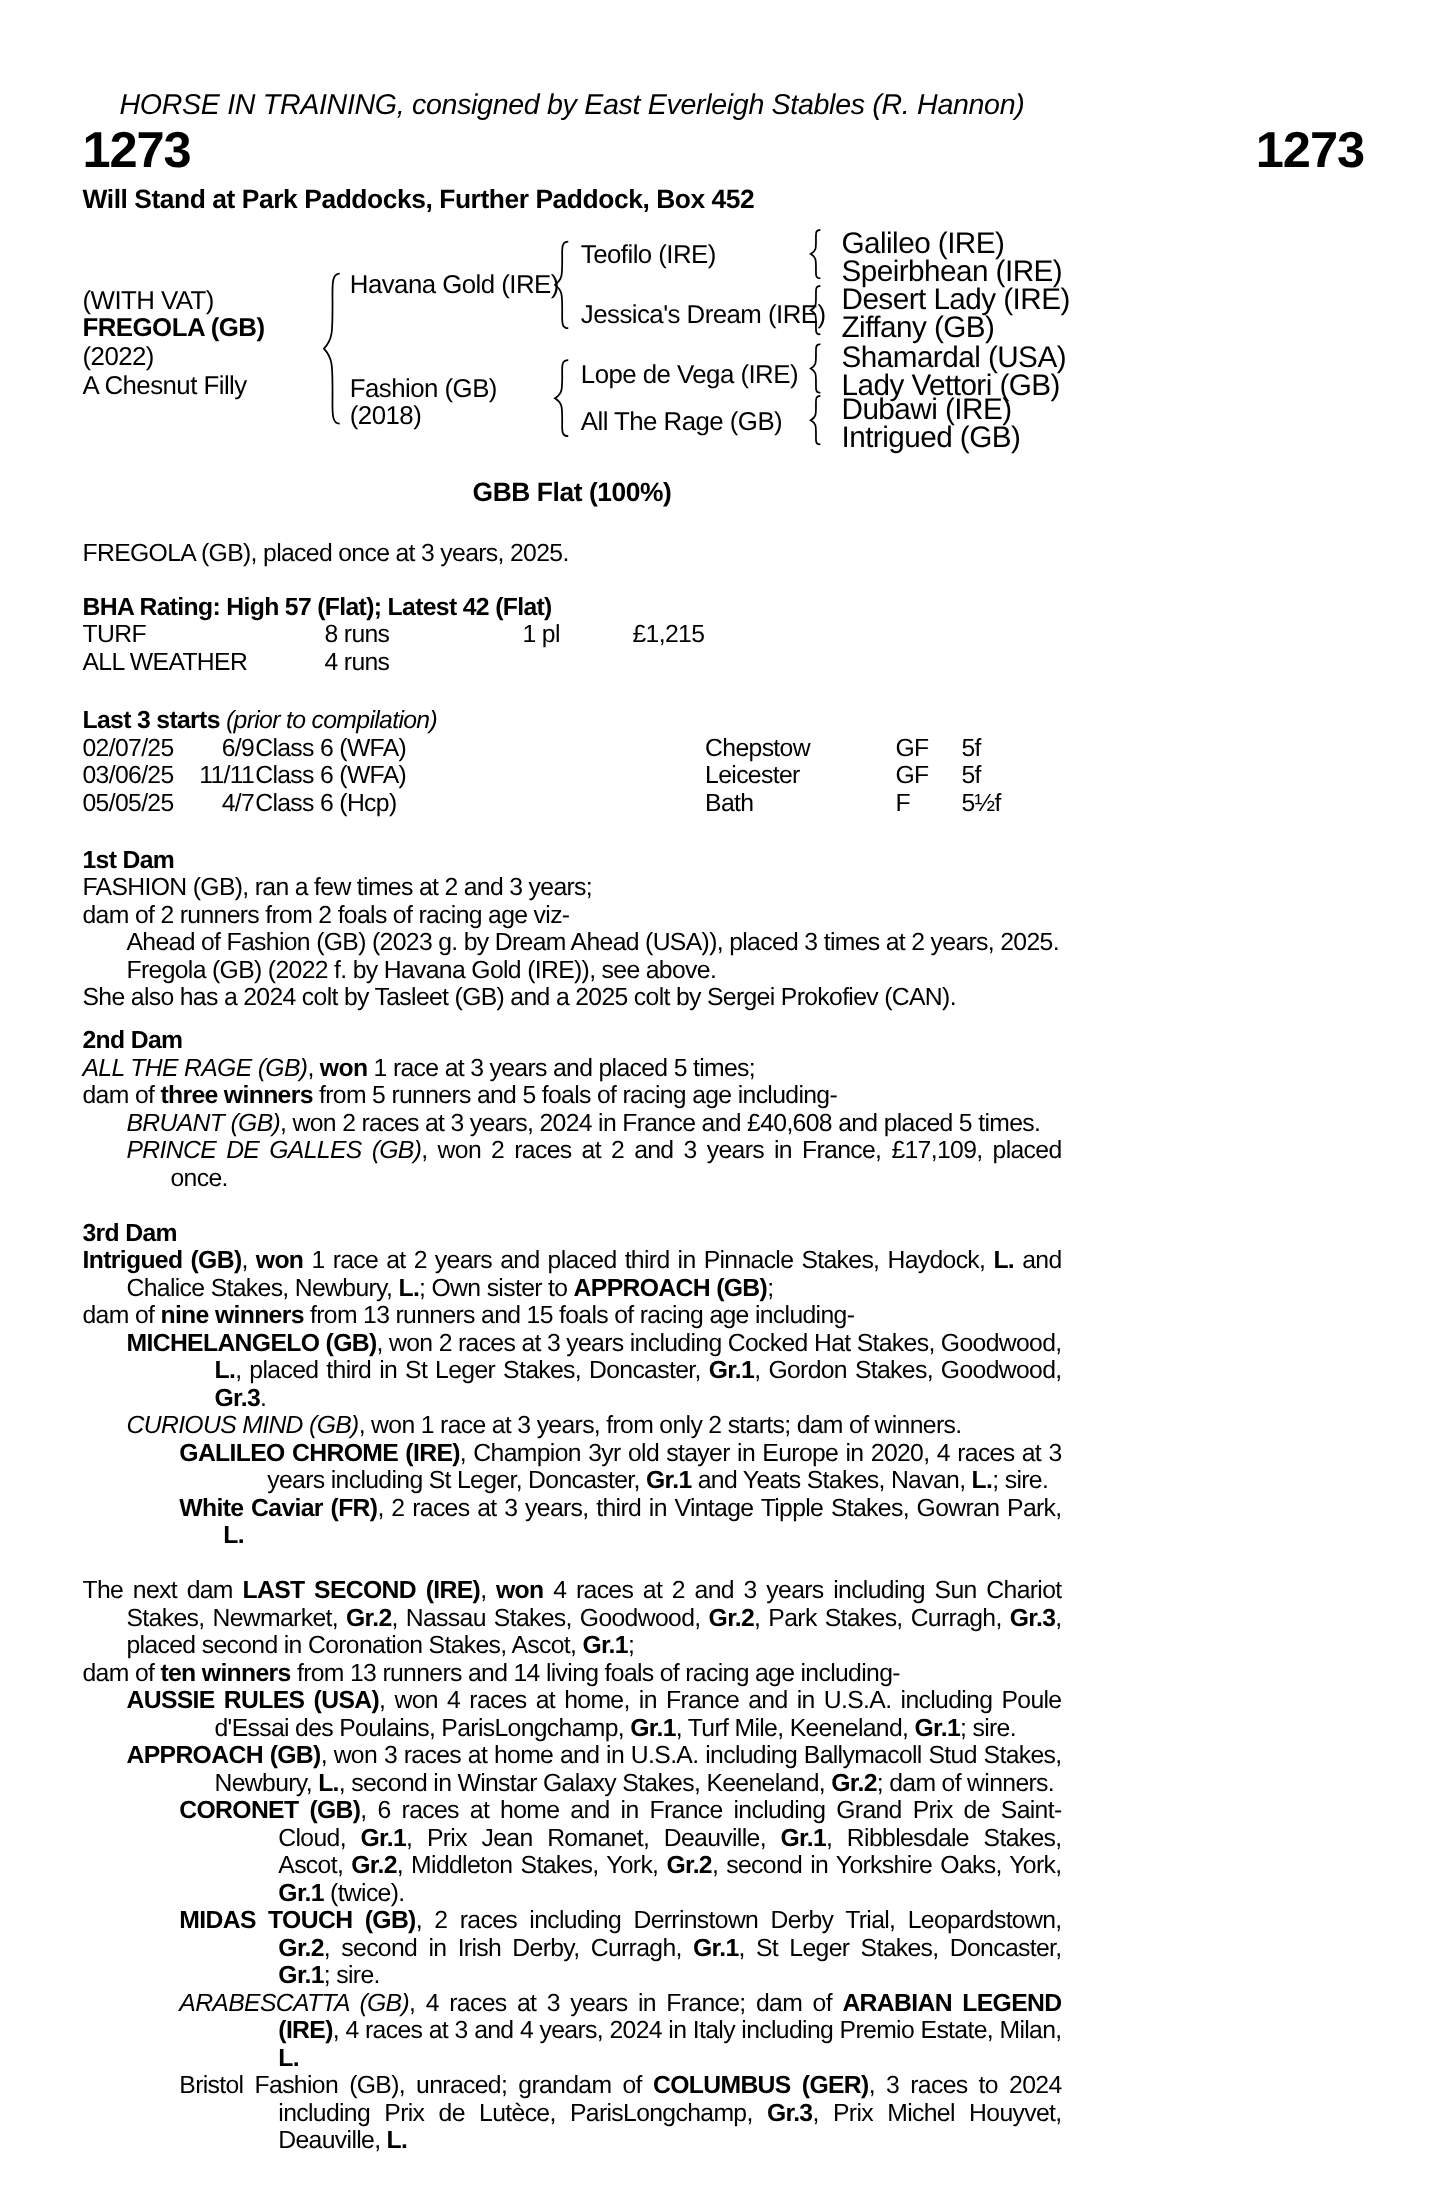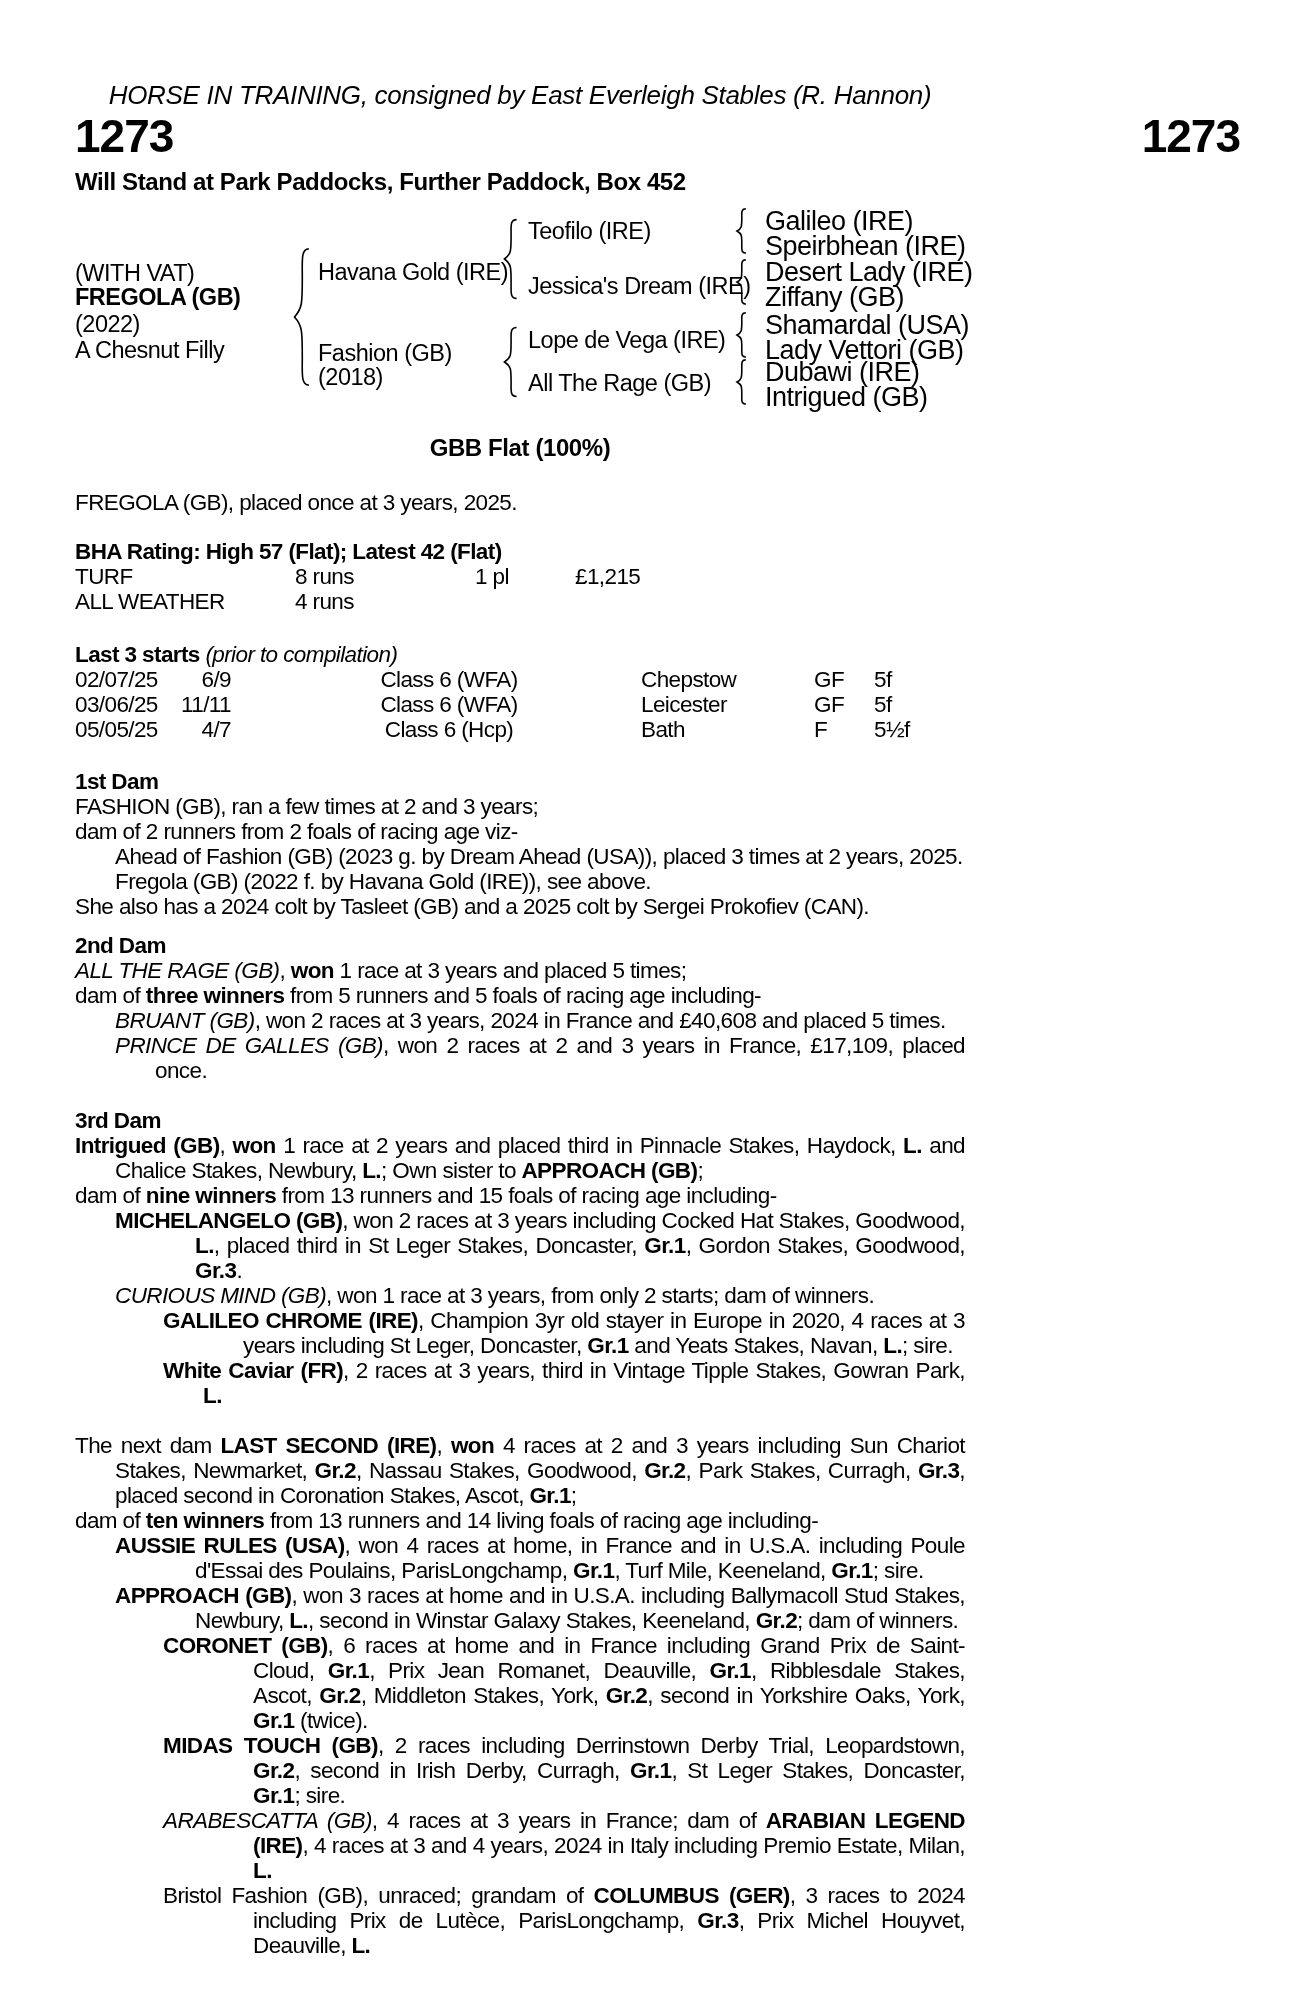--- a/index.html
+++ b/index.html
@@ -33,21 +33,21 @@
   
   .bt{font-size:22.5px;line-height:25px;letter-spacing:-0.6px;}
   .summary{margin-top:28px;}
   .bha{margin-top:24px;font-weight:bold;}
   .stats{display:grid;grid-template-columns:220px 180px 100px auto;width:890px;}
   .last3-h{margin-top:28px;}
   .last3-h .t{font-weight:bold;}
   .last3-h .n{font-style:italic;}
   .race{display:grid;grid-template-columns:88px 68px 410px 173px 60px auto;width:890px;}
   .race .pos{text-align:right;}
-  .race .cls{padding-left:26px;text-align:center;}
+  .race .cls{padding-left:1px;}
 
   .sec-h{font-weight:bold;margin-top:14px;}
   .p{
     width:890px;text-align:justify;
     padding-left:40px;text-indent:-40px;box-sizing:border-box;
   }
   .p.h80{padding-left:80px;text-indent:-80px;}
   .p.h90{padding-left:90px;text-indent:-90px;}
   .p.i1{margin-left:40px;width:850px;}
   .p.i2{margin-left:88px;width:802px;}
@@ -75,21 +75,21 @@
     <div class="abs bold" style="left:0;top:77px">FREGOLA (GB)</div>
     <div class="abs" style="left:0;top:104px">(2022)</div>
     <div class="abs" style="left:0;top:130px">A Chesnut Filly</div>
 
     <div class="brace" style="left:213px;top:38px;width:26px;height:142px">
       <svg viewBox="0 0 20 100" preserveAspectRatio="none">
           <path d="M16 2 C10 2 11 10 11 22 C11 40 11 44 5 50 C11 56 11 60 11 78 C11 90 10 98 16 98" fill="none" stroke="#000" stroke-width="1.6" vector-effect="non-scaling-stroke"></path>
         </svg>
     </div>
 
-    <div class="abs" style="left:243px;top:52px">Havana Gold (IRE)</div>
+    <div class="abs" style="left:243px;top:38px">Havana Gold (IRE)</div>
     <div class="abs" style="left:243px;top:133px">Fashion (GB)</div>
     <div class="abs" style="left:243px;top:157px">(2018)</div>
 
     <div class="brace" style="left:424px;top:10px;width:22px;height:82px">
       <svg viewBox="0 0 20 100" preserveAspectRatio="none">
           <path d="M16 2 C10 2 11 10 11 22 C11 40 11 44 5 50 C11 56 11 60 11 78 C11 90 10 98 16 98" fill="none" stroke="#000" stroke-width="1.6" vector-effect="non-scaling-stroke"></path>
         </svg>
     </div>
     <div class="brace" style="left:424px;top:118px;width:22px;height:72px">
       <svg viewBox="0 0 20 100" preserveAspectRatio="none">

